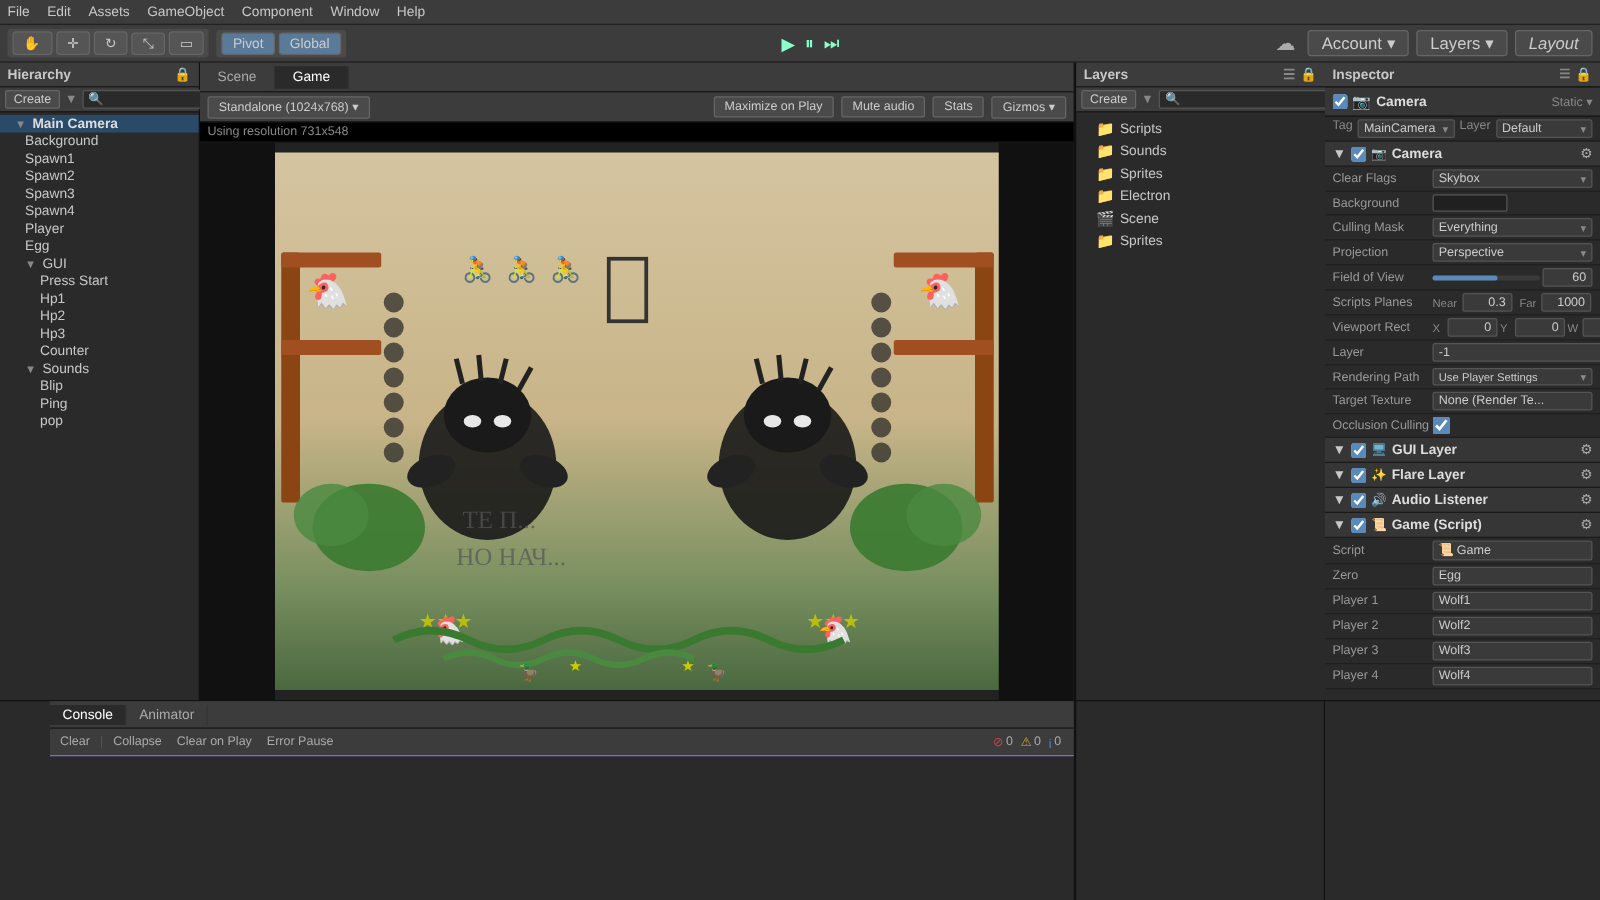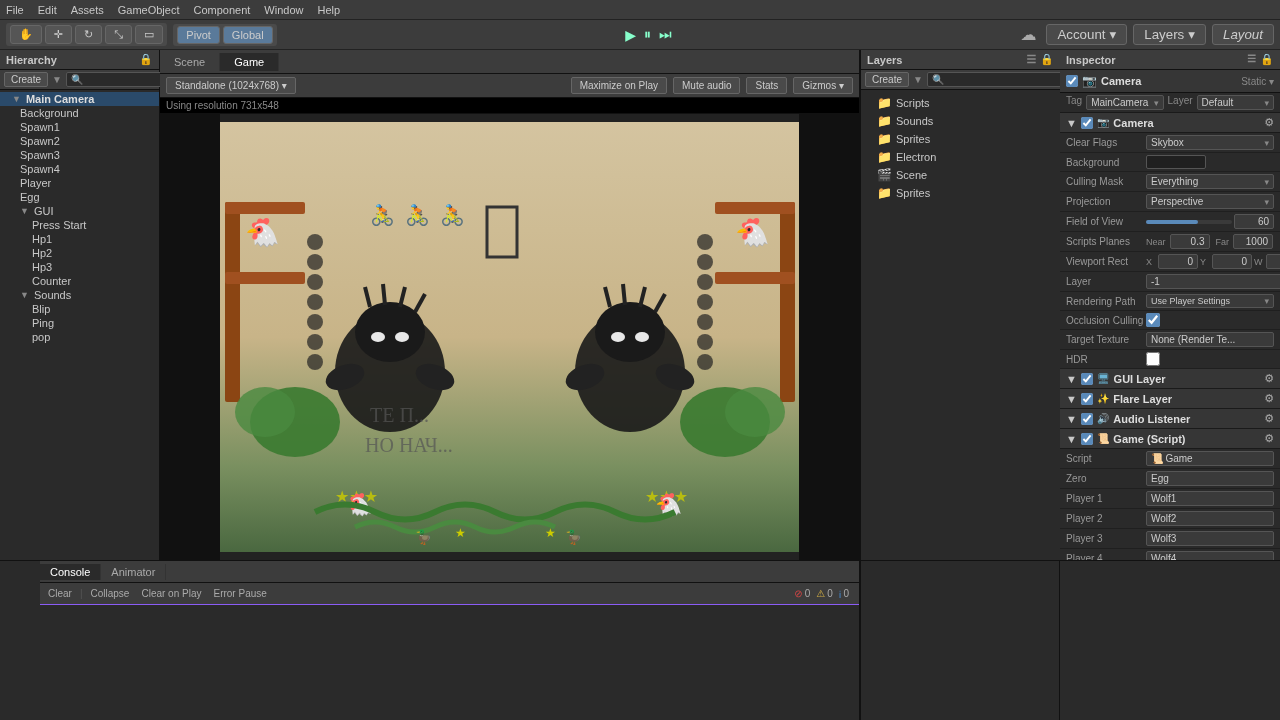--- a/index.html
+++ b/index.html
@@ -809,41 +809,35 @@
         <span class="field-label">Rendering Path</span>
         <div class="field-value">
           <div class="dropdown-field">
             <span style="font-size:9px; overflow:hidden; text-overflow:ellipsis; white-space:nowrap;">Use Player Settings</span>
             <span class="dropdown-arrow">▾</span>
           </div>
         </div>
       </div>
 
       <div class="inspector-field">
-        <span class="field-label">Occlusion Culling</span>
-        <div class="field-value">
-          <input type="checkbox" checked="" class="field-checkbox" style="">
-        </div>
-      </div>
-
-      <div class="inspector-field">
         <span class="field-label">Target Texture</span>
         <div class="field-value">
           <div class="field-ref">
             <span class="field-ref-text">None (Render Te...</span>
           </div>
         </div>
       </div>
 
       <div class="inspector-field">
-        <span class="field-label">HDR</span>
-        <div class="field-value">
-          <input type="checkbox" class="field-checkbox" style="">
-        </div>
-      </div>
+        <span class="field-label">Occlusion Culling</span>
+        <div class="field-value">
+          <input type="checkbox" checked="" class="field-checkbox" style="">
+        </div>
+      </div>
+
 
       <div class="component-header">
         <span class="arrow">▼</span>
         <input type="checkbox" checked="" class="comp-checkbox" style="">
         <span class="comp-icon">🖥</span>
         <span class="component-name">GUI Layer</span>
         <span class="gear-icon-small">⚙</span>
       </div>
 
       <div class="component-header">

